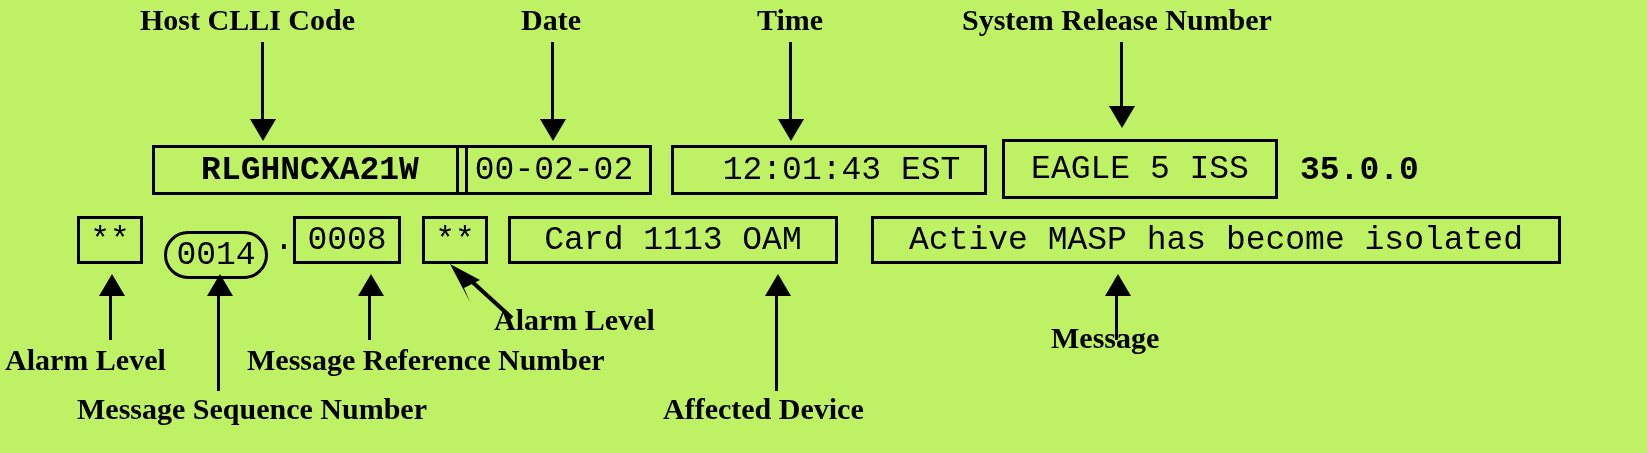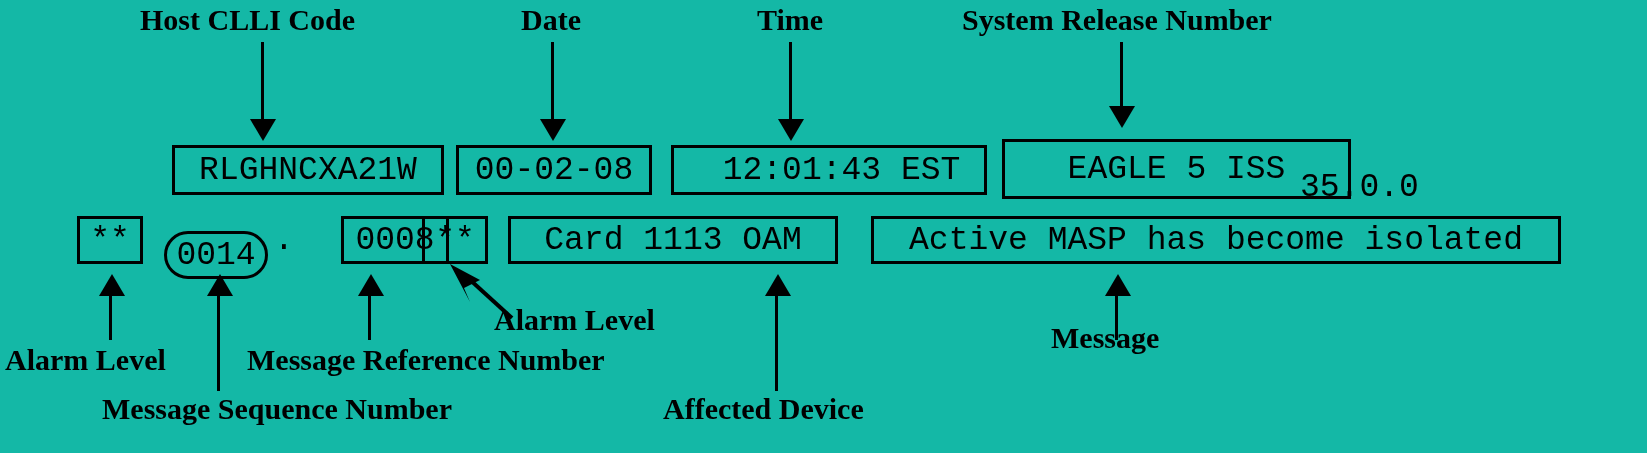--- a/index.html
+++ b/index.html
@@ -4,21 +4,21 @@
 <style>
   html, body {
     margin: 0;
     padding: 0;
     background: #ffffff;
   }
   #page {
     position: relative;
     width: 1647px;
     height: 453px;
-    background: #14b8a6;
+    background: #bef264;
     overflow: hidden;
     font-family: "Liberation Serif", "DejaVu Serif", serif;
     color: #000000;
   }
 
   
   .label {
     position: absolute;
     font-family: "Liberation Serif", "DejaVu Serif", serif;
     font-weight: bold;
@@ -95,37 +95,37 @@
 
   <div class="vline" style="left:551px; top:42px; height:80px;"></div>
   <div class="arrow-down" style="left:540px; top:119px;"></div>
 
   <div class="vline" style="left:789px; top:42px; height:80px;"></div>
   <div class="arrow-down" style="left:778px; top:119px;"></div>
 
   <div class="vline" style="left:1120px; top:42px; height:67px;"></div>
   <div class="arrow-down" style="left:1109px; top:106px;"></div>
 
-  <div class="mono boxed" style="left:172px; top:145px; width:272px; height:50px;">RLGHNCXA21W</div>
+  <div class="mono boxed" style="left:152px; top:145px; width:316px; height:50px;font-weight:bold;">RLGHNCXA21W</div>
 
-  <div class="mono boxed" style="left:456px; top:145px; width:196px; height:50px;">00-02-08</div>
+  <div class="mono boxed" style="left:456px; top:145px; width:196px; height:50px;">00-02-02</div>
 
   <div class="mono boxed" style="left:671px; top:145px; width:316px; height:50px;padding-left:31px;">12:01:43 EST</div>
 
-  <div class="mono boxed" style="left:1002px; top:139px; width:349px; height:60px;">EAGLE 5 ISS</div>
+  <div class="mono boxed" style="left:1002px; top:139px; width:276px; height:60px;">EAGLE 5 ISS</div>
 
-  <div class="mono plain" style="left:1300px; top:162px; width:180px; height:50px;">35.0.0</div>
+  <div class="mono plain" style="left:1300px; top:145px; width:180px; height:50px;font-weight:bold;">35.0.0</div>
 
   <div class="mono boxed" style="left:77px; top:216px; width:66px; height:48px;">**</div>
 
   <div class="mono boxed" style="left:164px; top:231px; width:104px; height:48px;border-radius:24px;">0014</div>
 
   <div class="mono plain" style="left:274px; top:216px; width:20px; height:48px; justify-content:center;">.</div>
 
-  <div class="mono boxed" style="left:293px; top:216px; width:108px; height:48px;margin-left:48px;">0008</div>
+  <div class="mono boxed" style="left:293px; top:216px; width:108px; height:48px;">0008</div>
 
   <div class="mono boxed" style="left:422px; top:216px; width:66px; height:48px;">**</div>
 
   <div class="mono boxed" style="left:508px; top:216px; width:330px; height:48px;">Card 1113 OAM</div>
 
   <div class="mono boxed" style="left:871px; top:216px; width:690px; height:48px;text-align:right;">Active MASP has become isolated</div>
 
   <div class="arrow-up" style="left:99px; top:274px;"></div>
   <div class="vline" style="left:109px; top:295px; height:45px;"></div>
 
@@ -145,19 +145,19 @@
 
   <div class="arrow-up" style="left:1105px; top:274px;"></div>
   <div class="vline" style="left:1115px; top:295px; height:45px;"></div>
 
   <div class="label" style="left:5px; top:345px;">Alarm Level</div>
 
   <div class="label" style="left:247px; top:345px;">Message Reference Number</div>
 
   <div class="label" style="left:494px; top:305px;">Alarm Level</div>
 
-  <div class="label" style="left:102px; top:394px;">Message Sequence Number</div>
+  <div class="label" style="left:77px; top:394px;">Message Sequence Number</div>
 
   <div class="label" style="left:663px; top:394px;">Affected Device</div>
 
   <div class="label" style="left:1051px; top:323px;">Message</div>
 
 </div>
 
 </body></html>

